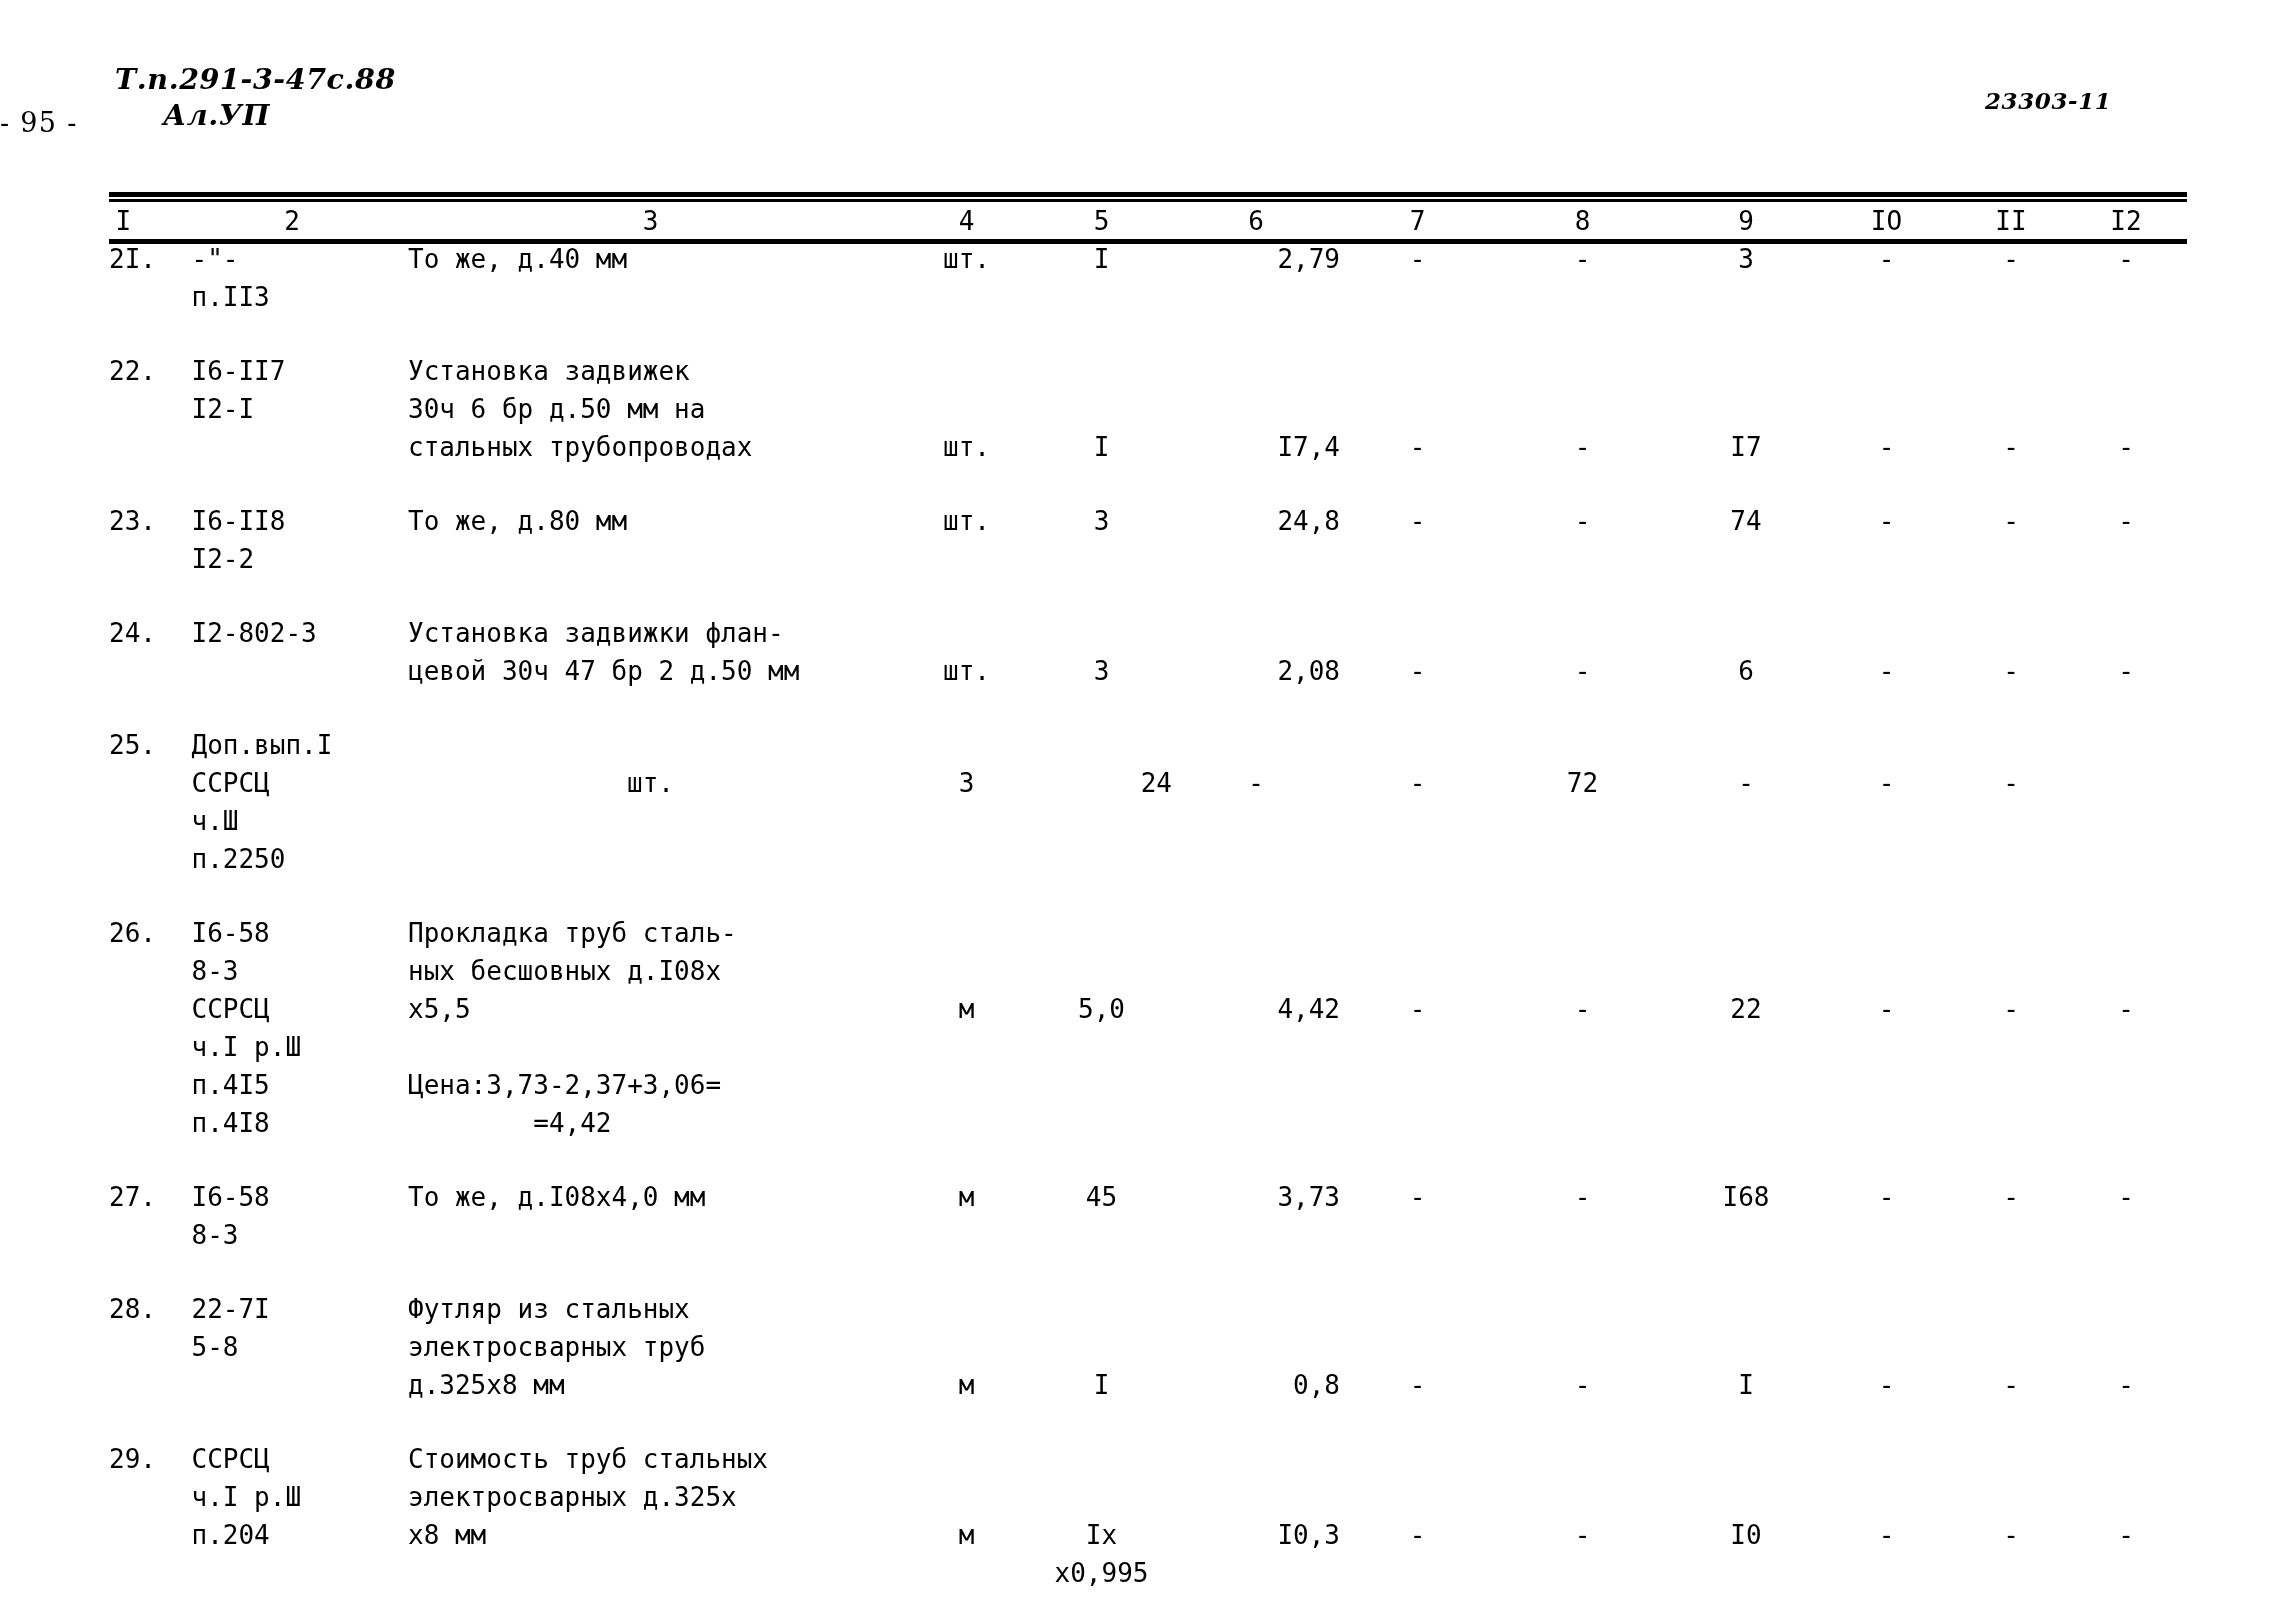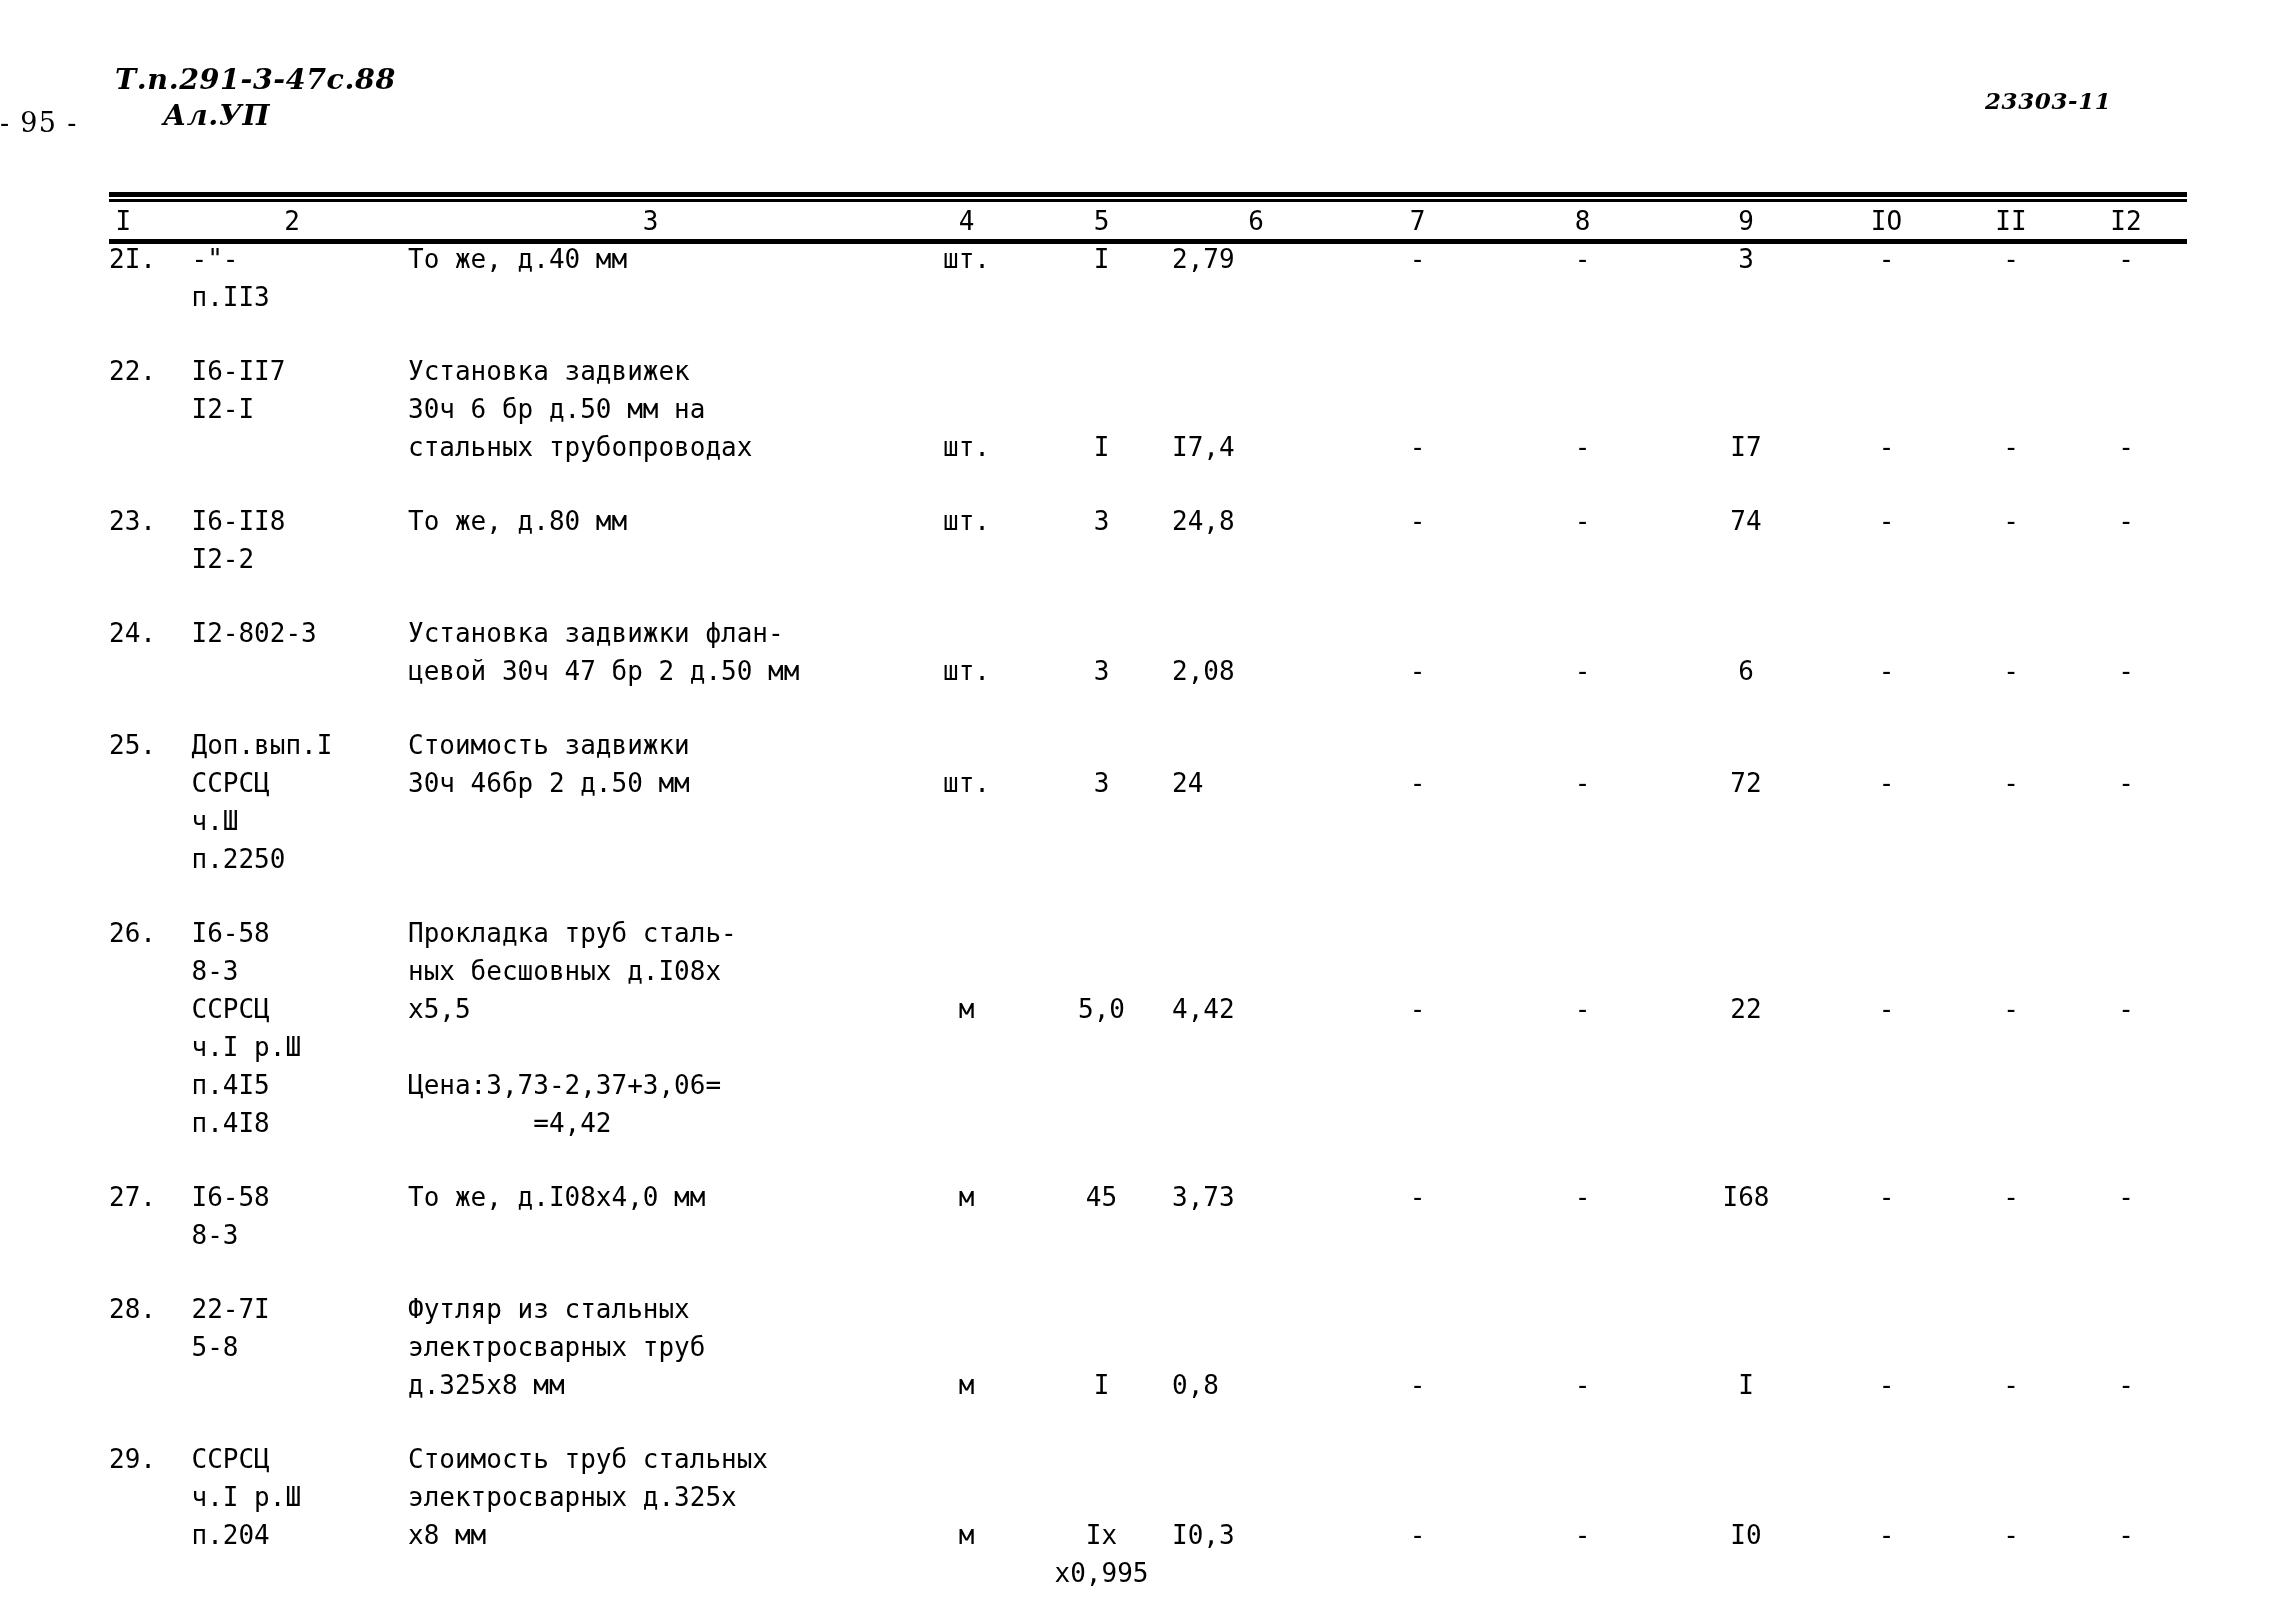--- a/index.html
+++ b/index.html
@@ -116,21 +116,21 @@
     white-space: pre;
     font-family: "DejaVu Sans Mono", "Liberation Mono", monospace;
   }
 
   
   .body .c1 { text-align: left;  padding-right: 9px; }
   .body .c2 { text-align: left;   padding-left: 6.5px; }
   .body .c3 { text-align: left;   padding-left: 9px; }
   .body .c4 { text-align: center; }
   .body .c5 { text-align: center; }
-  .body .c6 { text-align: left; }
+  .body .c6 { text-align: right; }
   .body .c7 { text-align: center; }
   .body .c8 { text-align: center; }
   .body .c9 { text-align: center; }
   .body .c10{ text-align: center; }
   .body .c11{ text-align: center; }
   .body .c12{ text-align: center; }
 
   .lines { display: block; }
   .ln {
     display: block;
@@ -228,21 +228,20 @@
           <div class="c c8"><div class="lines"><span class="ln blank">&nbsp;</span><span class="ln">-</span></div></div>
           <div class="c c9"><div class="lines"><span class="ln blank">&nbsp;</span><span class="ln">6</span></div></div>
           <div class="c c10"><div class="lines"><span class="ln blank">&nbsp;</span><span class="ln">-</span></div></div>
           <div class="c c11"><div class="lines"><span class="ln blank">&nbsp;</span><span class="ln">-</span></div></div>
           <div class="c c12"><div class="lines"><span class="ln blank">&nbsp;</span><span class="ln">-</span></div></div>
         </div>
         <div class="gap"></div>
         <div class="trow body">
           <div class="c c1"><span class="ln">25.</span></div>
           <div class="c c2"><div class="lines"><span class="ln">Доп.вып.I</span><span class="ln">ССРСЦ</span><span class="ln">ч.Ш</span><span class="ln">п.2250</span></div></div>
-          <div class="c c3"><div class="lines"><span class="ln">Стоимость задвижки</span><span class="ln">30ч 46бр 2 д.50 мм</span></div></div>
           <div class="c c4"><div class="lines"><span class="ln blank">&nbsp;</span><span class="ln">шт.</span></div></div>
           <div class="c c5"><div class="lines"><span class="ln blank">&nbsp;</span><span class="ln">3</span></div></div>
           <div class="c c6"><div class="lines"><span class="ln blank">&nbsp;</span><span class="ln">24</span></div></div>
           <div class="c c7"><div class="lines"><span class="ln blank">&nbsp;</span><span class="ln">-</span></div></div>
           <div class="c c8"><div class="lines"><span class="ln blank">&nbsp;</span><span class="ln">-</span></div></div>
           <div class="c c9"><div class="lines"><span class="ln blank">&nbsp;</span><span class="ln">72</span></div></div>
           <div class="c c10"><div class="lines"><span class="ln blank">&nbsp;</span><span class="ln">-</span></div></div>
           <div class="c c11"><div class="lines"><span class="ln blank">&nbsp;</span><span class="ln">-</span></div></div>
           <div class="c c12"><div class="lines"><span class="ln blank">&nbsp;</span><span class="ln">-</span></div></div>
         </div>

